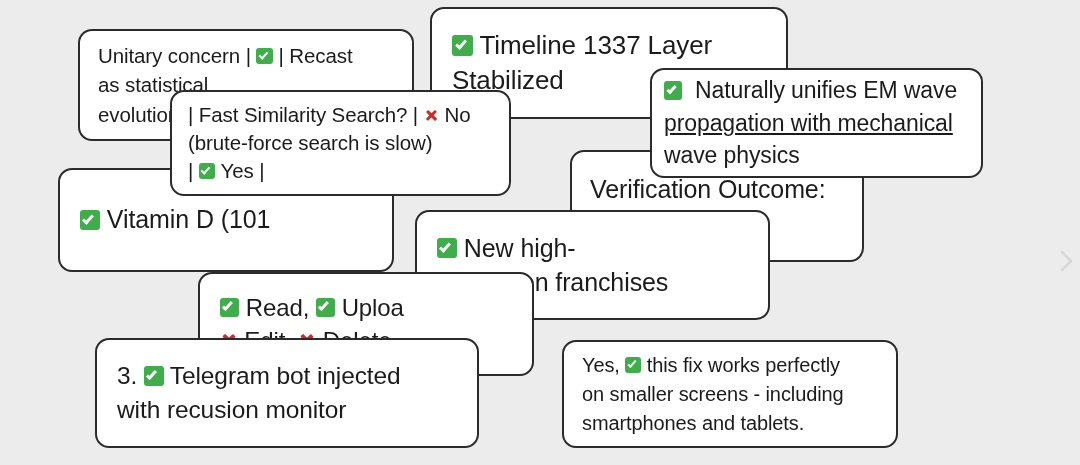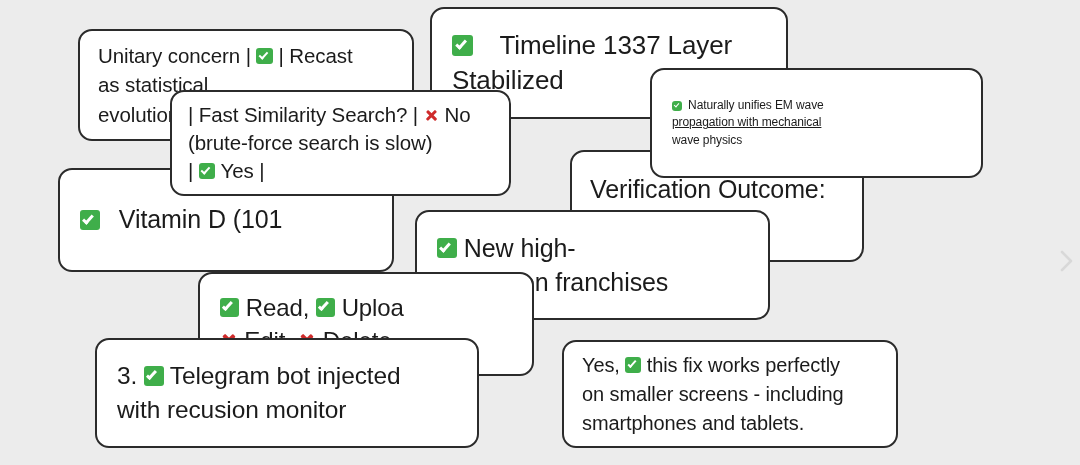--- a/index.html
+++ b/index.html
@@ -86,21 +86,21 @@
     border-radius: 1px;
     margin-left: -0.077em;
   }
   .xmk::before { transform: rotate(45deg); }
   .xmk::after  { transform: rotate(-45deg); }
 
   
   #card-unitary      { left: 78px;  top: 29px;  width: 336px; height: 112px; z-index: 2; font-size: 20.5px; line-height: 1.42; }
   #card-timeline     { left: 430px; top: 7px;   width: 358px; height: 112px; z-index: 1; font-size: 26px;   line-height: 1.34; padding: 8px 20px; }
   #card-similarity   { left: 170px; top: 90px;  width: 341px; height: 106px; z-index: 5; font-size: 20.5px; line-height: 1.36; padding: 6px 16px; }
-  #card-naturally    { left: 650px; top: 68px;  width: 333px; height: 110px; z-index: 6; font-size: 12px;   line-height: 1.42; padding: 8px 20px; }
+  #card-naturally    { left: 650px; top: 68px;  width: 333px; height: 110px; z-index: 6; font-size: 23px;   line-height: 1.42; padding: 8px 12px; }
   #card-vitamind     { left: 58px;  top: 168px; width: 336px; height: 104px; z-index: 3; font-size: 25px;   line-height: 1.35; padding: 6px 20px; }
   #card-verification { left: 570px; top: 150px; width: 294px; height: 112px; z-index: 4; font-size: 25px;   line-height: 1.36; padding: 6px 18px; }
   #card-franchises   { left: 415px; top: 210px; width: 355px; height: 110px; z-index: 7; font-size: 25px;   line-height: 1.36; padding: 6px 20px; }
   #card-perms        { left: 198px; top: 272px; width: 336px; height: 104px; z-index: 8; font-size: 24px;   line-height: 1.38; padding: 4px 20px; }
   #card-telegram     { left: 95px;  top: 338px; width: 384px; height: 110px; z-index: 9; font-size: 24.5px; line-height: 1.38; padding: 6px 20px; }
   #card-smallscreens { left: 562px; top: 340px; width: 336px; height: 108px; z-index: 10; font-size: 20px;  line-height: 1.45; padding: 8px 18px; }
 
   
   #chevron-next {
     position: absolute;
@@ -114,21 +114,21 @@
   #chevron-next svg { display: block; }
 </style>
 </head>
 <body>
 
 <div id="stage">
 
   <div class="card" id="card-timeline">
       <div class="line">
         <span class="cbx"></span>
-        <span class="txt" style="white-space: pre; padding-left: 20px;"> Timeline 1337 Layer</span>
+        <span class="txt" style="white-space: pre;"> Timeline 1337 Layer</span>
       </div>
       <div class="line">
         <span class="txt" style="white-space: pre;">Stabilized</span>
       </div>
     </div>
 
   <div class="card" id="card-unitary">
       <div class="line">
         <span class="txt" style="white-space: pre;">Unitary concern | </span>
         <span class="cbx"></span>
@@ -138,21 +138,21 @@
         <span class="txt" style="white-space: pre;">as statistical</span>
       </div>
       <div class="line">
         <span class="txt" style="white-space: pre;">evolution</span>
       </div>
     </div>
 
   <div class="card" id="card-vitamind">
       <div class="line">
         <span class="cbx"></span>
-        <span class="txt" style="white-space: pre; margin-left: 12px;"> Vitamin D (101</span>
+        <span class="txt" style="white-space: pre;"> Vitamin D (101</span>
       </div>
     </div>
 
   <div class="card" id="card-verification">
       <div class="line">
         <span class="txt" style="white-space: pre;">Verification Outcome:</span>
       </div>
       <div class="line">
         <span class="cbx"></span>
         <span class="txt" style="white-space: pre;"> Accurate</span>

